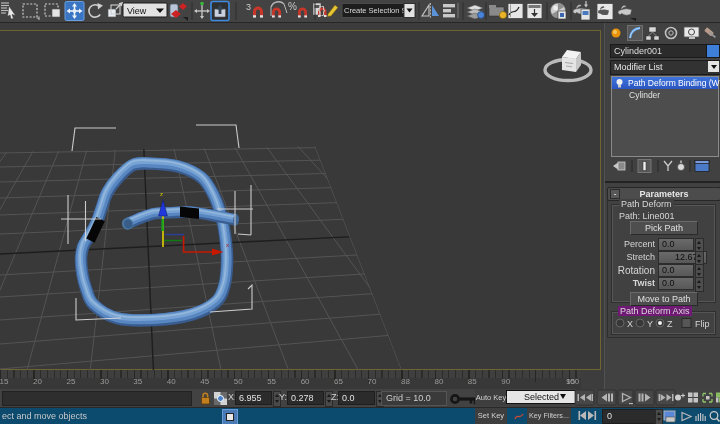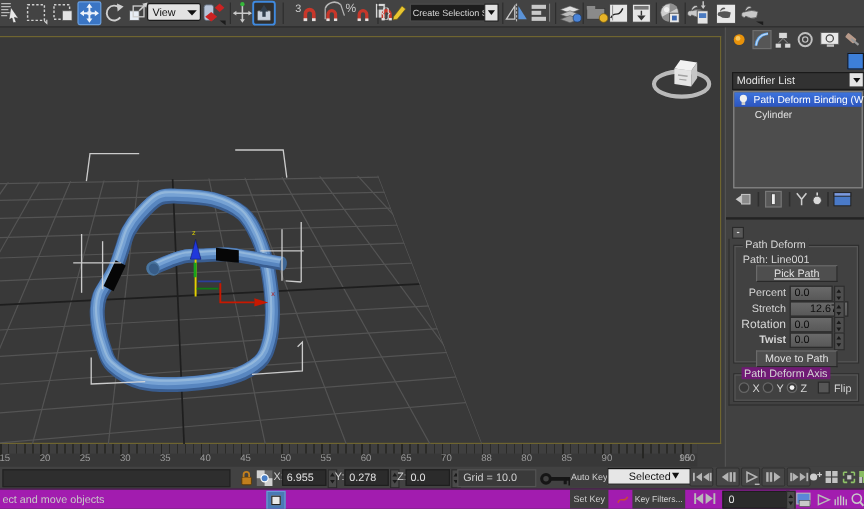--- a/index.html
+++ b/index.html
@@ -5,21 +5,21 @@
   html,body{margin:0;padding:0;}
   body{width:720px;height:424px;overflow:hidden;background:#3d3d3d;
        font-family:"Liberation Sans",sans-serif;position:relative;filter:blur(0.3px);}
   .abs{position:absolute;}
   #toolbar{left:0;top:0;width:720px;height:22px;background:#434343;border-bottom:1px solid #262626;}
   #tbgap{left:0;top:23px;width:720px;height:7px;background:#3c3c3c;}
   #viewport{left:0;top:30px;width:600px;height:338px;background:#393939;border-top:1px solid #6f6530;border-right:1px solid #6f6530;border-bottom:1px solid #6f6530;box-sizing:content-box;}
   #panel{left:604px;top:23px;width:116px;height:366px;background:#414141;border-left:1px solid #525252;}
   #ruler{left:0;top:370px;width:581px;height:19px;background:#383838;}
   #row1{left:0;top:389px;width:720px;height:18px;background:#424242;}
-  #row2{left:0;top:407px;width:720px;height:17px;background:#a21caf;border-top:1px solid #282828;}
+  #row2{left:0;top:407px;width:720px;height:17px;background:#0c4a6e;border-top:1px solid #282828;}
   .t{position:absolute;white-space:nowrap;}
 </style>
 </head>
 <body>
 <div class="abs" id="toolbar">
 <svg width="720" height="22" viewBox="0 0 720 22" style="position:absolute;left:0;top:0;">
  <g>
 
   <g stroke="#b9b9b9" stroke-width="1.2">
           <line x1="1" y1="3" x2="9" y2="3"></line>
@@ -297,20 +297,21 @@
  <circle cx="66" cy="9" r="5.5" fill="none" stroke="#c0c0c0" stroke-width="1.6"></circle>
       <circle cx="66" cy="9" r="2.2" fill="none" stroke="#c0c0c0" stroke-width="1"></circle>
  <rect x="79" y="3" width="15" height="10" fill="#e8e8e8" stroke="#555" stroke-width="0.8"></rect>
  <circle cx="86.5" cy="8" r="3" fill="none" stroke="#444" stroke-width="1"></circle>
  <rect x="84" y="13" width="6" height="2" fill="#c0c0c0"></rect>
  <g transform="rotate(40 105 9)">
         <rect x="99" y="6.5" width="9" height="4.5" rx="1" fill="#b89a8a"></rect>
         <rect x="104" y="8" width="8" height="1.8" fill="#999"></rect>
       </g>
 </svg>
+<div class="abs" style="left:5px;top:21px;width:93px;height:12px;background:#2b2b2b;border:1px solid #1a1a1a;color:#dcdcdc;font-size:9px;line-height:12px;padding-left:3px;">Cylinder001</div>
 <div class="abs" style="left:101px;top:21px;width:12px;height:12px;background:#3d7fd9;border:1px solid #16171c;"></div>
 <div class="abs" style="left:5px;top:37px;width:110px;height:13px;background:#323232;border:1px solid #1a1a1a;color:#e6e6e6;font-size:9px;line-height:13px;padding-left:3px;">Modifier List</div>
 <div class="abs" style="left:103px;top:38px;width:11px;height:11px;background:#e4e4e4;"></div>
 <div class="abs" style="left:106px;top:42px;width:0;height:0;border-left:3px solid transparent;border-right:3px solid transparent;border-top:4px solid #111;"></div>
 
 <div class="abs" style="left:6px;top:53px;width:106px;height:79px;background:#4d4d4d;border:1px solid #8a8a8a;">
   <div class="abs" style="left:0;top:0;width:106px;height:12px;background:linear-gradient(#3e74dc,#2c55c0);color:#fff;font-size:8.5px;line-height:12px;">
     <span style="position:absolute;left:16px;white-space:nowrap;">Path Deform Binding (WS</span>
     <svg width="12" height="12" style="position:absolute;left:2px;top:0;">
           <circle cx="5.5" cy="5" r="3" fill="#f0f0f0"></circle>
@@ -331,27 +332,28 @@
   <path d="M59,3 l4,5 l4,-5 M63,8 l0,5" stroke="#cdcdcd"></path>
   <circle cx="76" cy="9" r="3.5" fill="#dadada" stroke="#444" stroke-width="0.7"></circle>
         <line x1="76" y1="2.5" x2="76" y2="5" stroke="#dadada"></line>
   <line x1="85" y1="2" x2="85" y2="14" stroke="#2e2e2e"></line>
   <rect x="90" y="2.5" width="14" height="11" fill="#4a7ac8" stroke="#222" stroke-width="0.8"></rect>
   <rect x="90" y="2.5" width="14" height="3" fill="#7a9ae0" stroke="#222" stroke-width="0.8"></rect>
  </g>
 </svg>
 <div class="abs" style="left:0;top:158px;width:116px;height:2px;background:#232323;"></div>
 
+<div class="abs" style="left:2px;top:164px;width:112px;height:12px;background:#4c4c4c;border:1px solid #272727;border-radius:2px;color:#e8e8e8;font-size:9px;font-weight:bold;line-height:12px;text-align:center;">Parameters</div>
 <div class="abs" style="left:5px;top:166px;width:8px;height:8px;background:#585858;border:1px solid #2a2a2a;color:#ddd;font-size:8px;line-height:7px;text-align:center;font-weight:bold;">-</div>
 <div class="abs" style="left:2px;top:176px;width:112px;height:138px;border:1px solid #2f2f2f;border-top:none;"></div>
 
 <div class="abs" style="left:6px;top:181px;width:103px;height:97px;border:1px solid #2f2f2f;outline:1px solid #565656;outline-offset:-2px;"></div>
 <div class="abs" style="left:14px;top:176px;background:#414141;padding:0 2px;color:#d6d6d6;font-size:9px;">Path Deform</div>
 <div class="abs" style="left:14px;top:188px;color:#d6d6d6;font-size:9px;">Path: Line001</div>
-<div class="abs" style="left:25px;top:198px;width:66px;height:12px;background:#4e4e4e;border:1px solid #292929;border-top-color:#6a6a6a;border-left-color:#6a6a6a;color:#e0e0e0;font-size:9px;line-height:12px;text-align:center;text-decoration:underline;">Pick Path</div>
+<div class="abs" style="left:25px;top:198px;width:66px;height:12px;background:#4e4e4e;border:1px solid #292929;border-top-color:#6a6a6a;border-left-color:#6a6a6a;color:#e0e0e0;font-size:9px;line-height:12px;text-align:center;">Pick Path</div>
 
 <div class="abs" style="left:0;top:216px;width:50px;text-align:right;color:#d6d6d6;font-size:9px;">Percent</div>
 <div class="abs" style="left:53px;top:215px;width:31px;height:11px;background:linear-gradient(#6a6a6a,#585858);border:1px solid #2c2c2c;color:#0e0e0e;font-size:9px;line-height:11px;padding-left:3px;">0.0</div>
 <div class="abs" style="left:90px;top:215px;width:7px;height:13px;background:#4e4e4e;border:1px solid #2c2c2c;">
   <div style="position:absolute;left:1px;top:2px;width:0;height:0;border-left:2.5px solid transparent;border-right:2.5px solid transparent;border-bottom:3.5px solid #191919;"></div>
   <div style="position:absolute;left:1px;top:8px;width:0;height:0;border-left:2.5px solid transparent;border-right:2.5px solid transparent;border-top:3.5px solid #191919;"></div>
 </div>
 <div class="abs" style="left:0;top:229px;width:50px;text-align:right;color:#d6d6d6;font-size:9px;">Stretch</div>
 <div class="abs" style="left:53px;top:228px;width:31px;height:11px;background:linear-gradient(#6a6a6a,#585858);border:1px solid #2c2c2c;color:#0e0e0e;font-size:9px;line-height:11px;padding-left:16px;">12.67</div>
 <div class="abs" style="left:90px;top:228px;width:7px;height:13px;background:#4e4e4e;border:1px solid #2c2c2c;">

